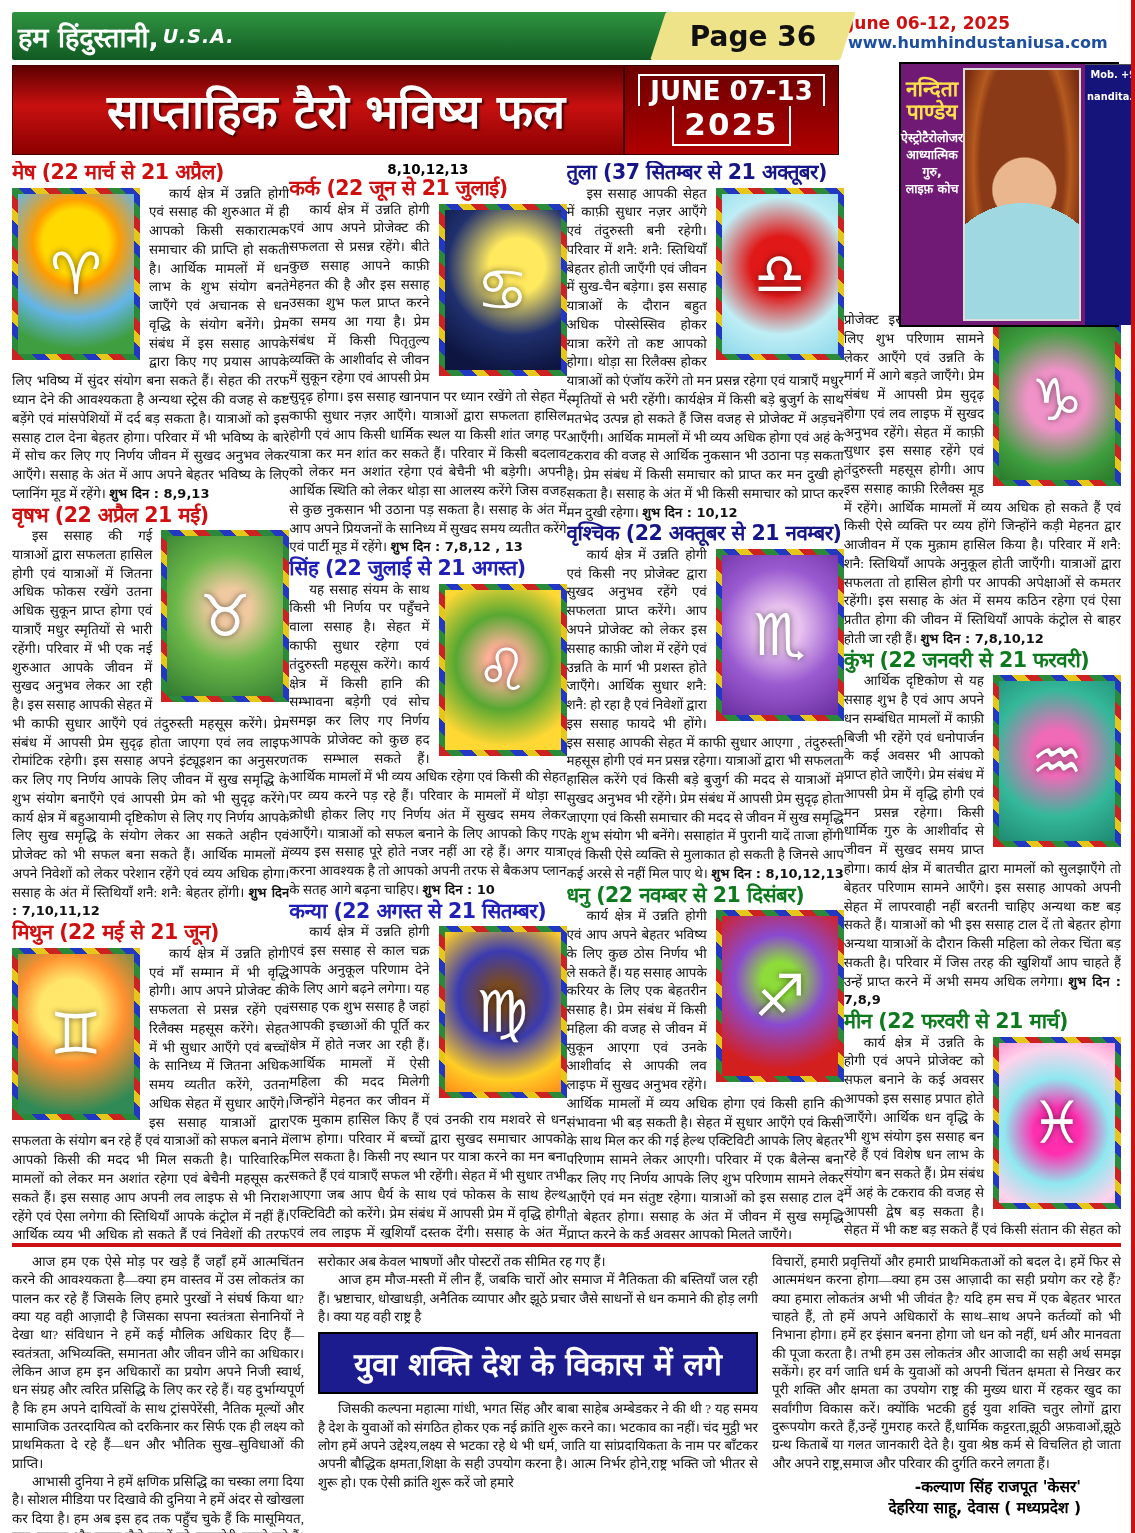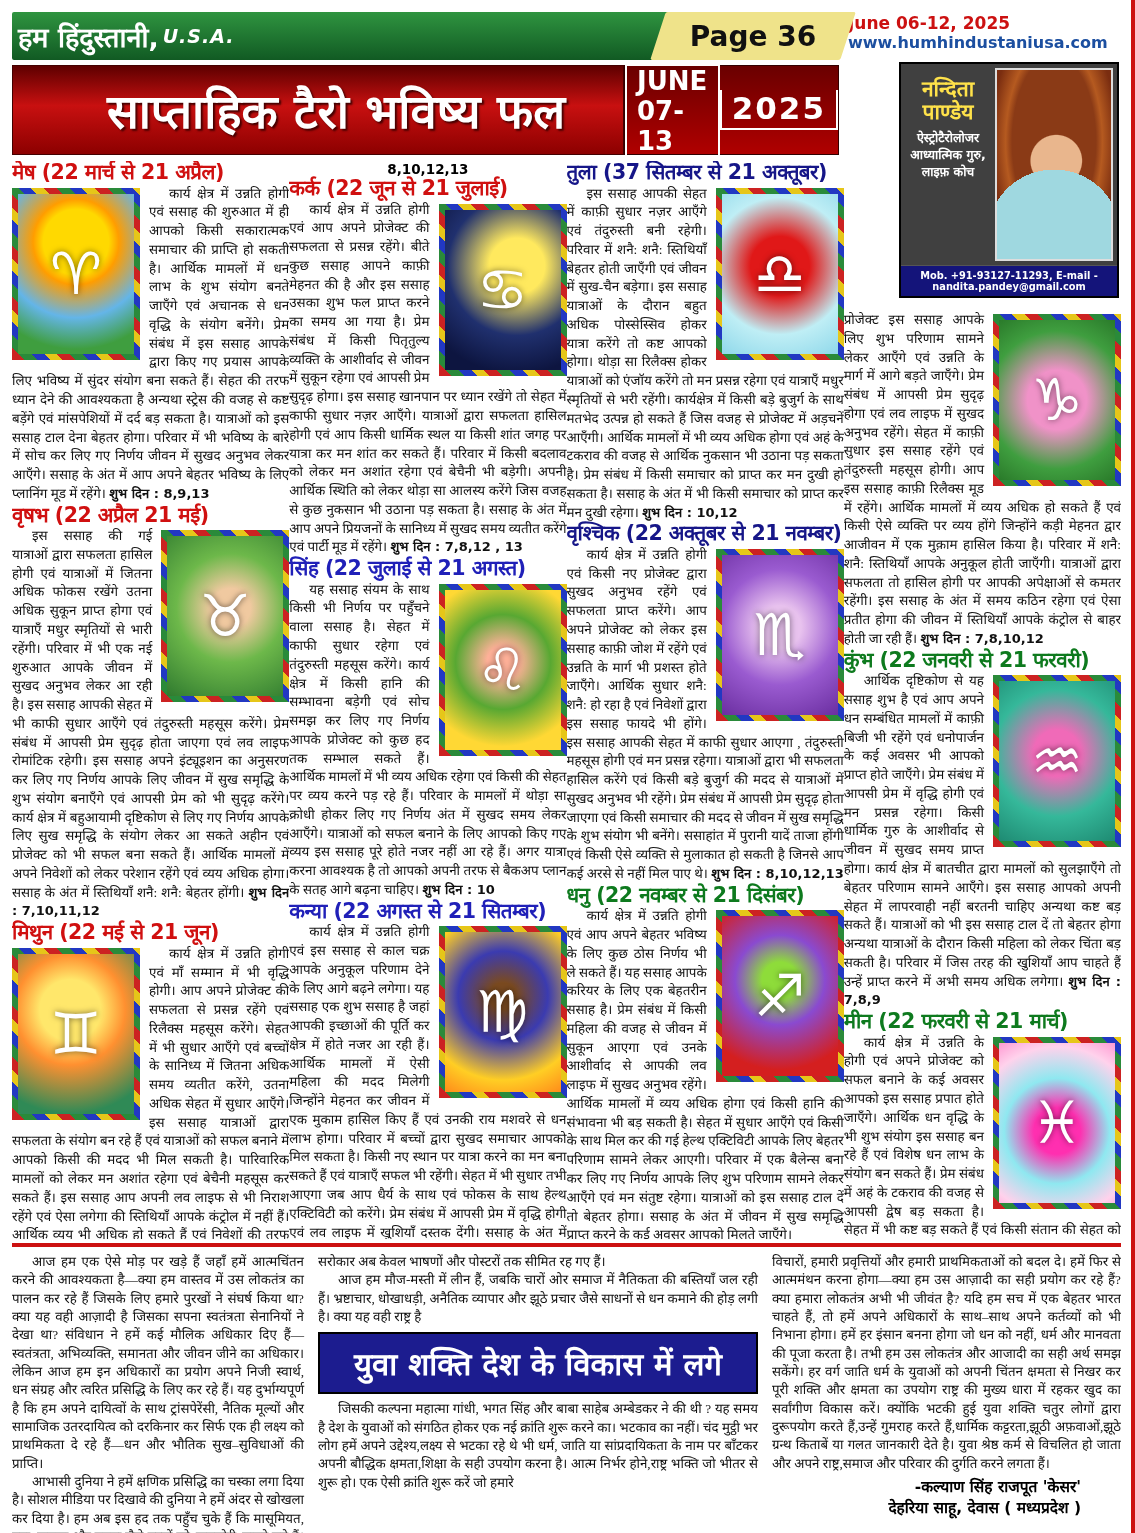--- a/index.html
+++ b/index.html
@@ -32,30 +32,30 @@
   
   .banner { display:flex; height:90px; margin-top:5px; }
   .banner-title {
     flex:0 0 612px; background:linear-gradient(#5e0000,#c81010 45%,#8c0000);
     color:#fff; display:flex; align-items:center; justify-content:center;
     font-family:"DejaVu Sans",sans-serif; font-weight:bold; font-size:47px;
     text-shadow:2px 2px 2px #400; border:1px solid #400;padding-left:36px;
   }
   .banner-week {
     flex:0 0 215px; background:linear-gradient(#6a0000,#b00000); border:1px solid #300;
-    display:flex; flex-direction:row; align-items:center; justify-content:center;
+    display:flex; flex-direction:column; align-items:center; justify-content:center;
     color:#fff; font-family:"DejaVu Sans",sans-serif; font-weight:bold;
   }
   .banner-week .w1 { font-size:26px; border:2px solid #fff; border-bottom:none; padding:0 10px; }
   .banner-week .w2 { font-size:31px; border:2px solid #fff; border-top:none; padding:0 10px 2px; letter-spacing:2px; }
   
   .astro {
-    position:absolute; top:62px; right:12px; width:220px; height:236px;
-    background:#404040; border:2px solid #000; z-index:5; color:#fff;
-    display:flex; flex-direction:column;
+    position:absolute; top:62px; right:12px; width:220px; height:265px;
+    background:#701a75; border:2px solid #000; z-index:5; color:#fff;
+    display:flex; flex-direction:row;
   }
   .astro-top { flex:1; display:flex; }
   .astro-info { flex:1; text-align:center; padding-top:14px; font-family:"DejaVu Sans",sans-serif; }
   .astro-name { color:#ffe24a; font-weight:bold; font-size:21px; line-height:1.1; }
   .astro-role { font-size:12.5px; font-weight:bold; line-height:1.35; margin-top:6px; }
   .astro-photo {
     flex:0 0 118px; margin:4px 4px 4px 0; border:2px solid #ddd;
     background:
       radial-gradient(circle at 50% 88%, #9fd8e0 0 38%, transparent 38%),
       radial-gradient(circle at 52% 48%, #e9b68d 0 22%, transparent 23%),

